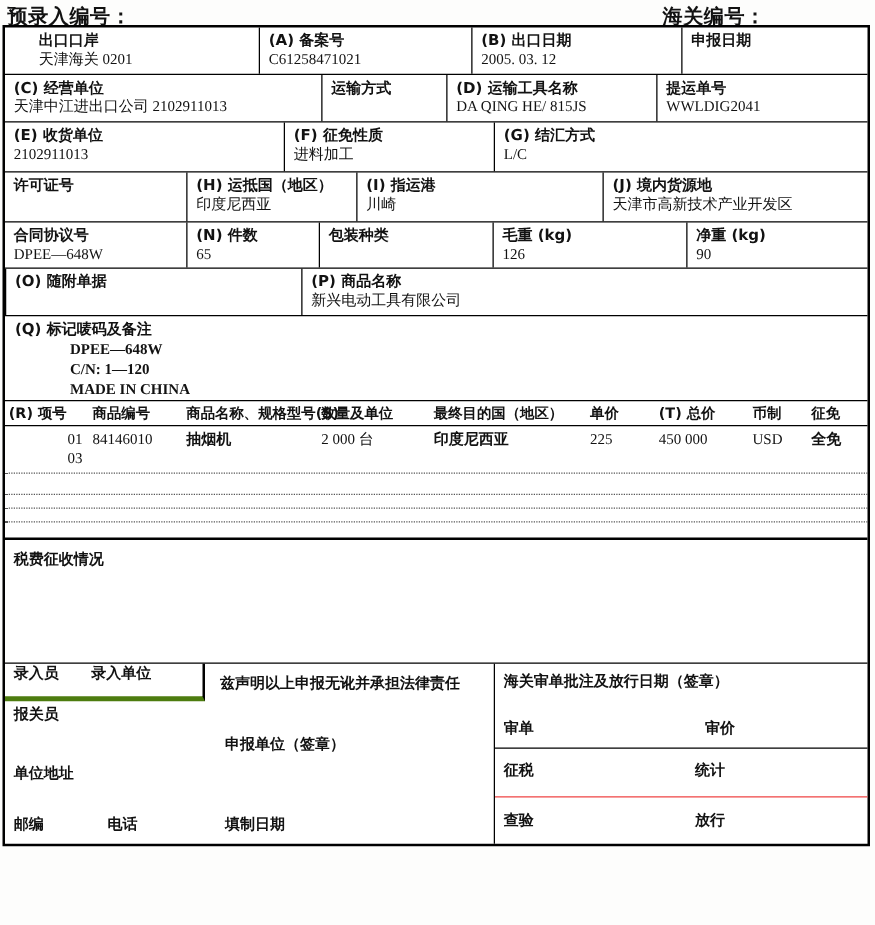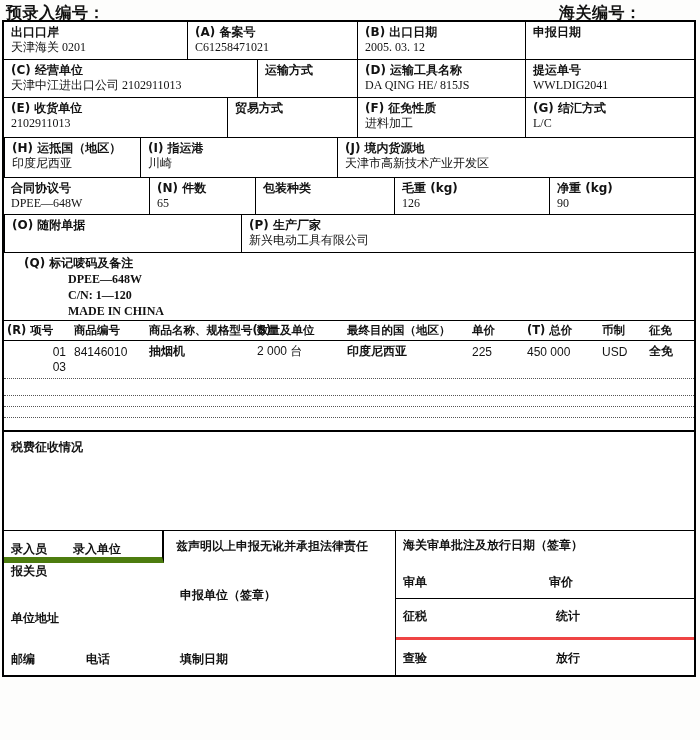--- a/index.html
+++ b/index.html
@@ -4,75 +4,75 @@
 <style>
   html,body{margin:0;padding:0;}
   body{
     width:700px;height:740px;position:relative;
     background:#fdfdfc;color:#121212;
     font-family:"DejaVu Sans","Liberation Sans",sans-serif;
     -webkit-font-smoothing:antialiased;
   }
   .toplabel{position:absolute;top:3px;font-size:16px;font-weight:bold;letter-spacing:.5px;}
   #pre-entry{left:6px;}
-  #customs-no{left:559px;}
+  #customs-no{left:530px;}
   .form{
     position:absolute;left:2px;top:20px;width:690px;
     border:2px solid #000;background:#fff;
   }
   .row{display:flex;border-top:1px solid #000;box-sizing:border-box;}
-  .row.first{border-top:none;}
+  .row.first{border-top:none;padding-left:20px;}
   .h37{height:37px}.h38{height:38px}.h40{height:40px}.h68{height:68px}
   .cell{
     box-sizing:border-box;border-left:1px solid #000;
     padding:3px 3px 1px 7px;overflow:hidden;
   }
   .cell.nb{border-left:none;}
   .cell.grow{flex:1;}
   .lbl{font-weight:bold;font-size:12px;line-height:15px;white-space:nowrap;}
   .val{
     font-size:12px;line-height:15px;white-space:nowrap;
     font-family:"Liberation Serif","DejaVu Serif",serif;
   }
   
-  .marks{padding:3px 3px 1px 20px;height:68px;box-sizing:border-box;}
+  .marks{padding:3px 3px 1px 8px;height:68px;box-sizing:border-box;}
   .marks .line{
     font-size:12px;line-height:16px;margin-left:44px;
     font-family:"Liberation Serif","DejaVu Serif",serif;font-weight:bold;
   }
   
   .ghead{display:flex;height:20px;align-items:center;font-weight:bold;font-size:11.5px;}
   .gbody{height:90px;border-top:1px solid #000;box-sizing:border-box;padding-top:3px;}
   .grow-line{display:flex;height:15px;align-items:center;font-size:12px;}
   .gc{box-sizing:border-box;text-align:left;white-space:nowrap;overflow:visible;}
   .gc1{width:70px}.gc2{width:75px}.gc3{width:108px}.gc4{width:90px}
   .gc5{width:125px}.gc6{width:55px}.gc7{width:75px}.gc8{width:47px}.gc9{width:45px}
   .ghead .gc1{text-align:left;padding-left:3px;}
   .grow-line .gc1{text-align:right;padding-right:8px;}
-  .gnum{font-family:Liberation Sans, sans-serif;}
+  .gnum{font-family:Liberation Serif, serif;}
   .gcn{font-weight:bold;}
   .dotline{border-top:1.5px dotted #555;height:0;}
   .d1{margin-top:4px}.d2{margin-top:16px}.d3{margin-top:10px}.d4{margin-top:10px}
   
   .tax{height:100px;border-top:2px solid #000;box-sizing:border-box;padding:8px 0 0 7px;}
   
   .bottom{display:flex;height:145px;border-top:1px solid #000;box-sizing:border-box;}
   .b-left{width:391px;position:relative;}
   .b-right{flex:1;border-left:1px solid #000;position:relative;display:flex;flex-direction:column;}
   .entrybox{
     position:absolute;left:0;top:0;width:158px;height:26px;
-    border-right:2px solid #000;border-bottom:6px solid #4d7c0f;
-    display:flex;align-items:flex-end;
+    border-right:2px solid #000;border-bottom:4px solid #4d7c0f;
+    display:flex;align-items:flex-start;
   }
   .entrybox .lbl{margin-left:7px;}
   .entrybox .lbl+.lbl{margin-left:26px;}
   .abs{position:absolute;}
   .br-rowA{height:67px;position:relative;}
   .br-rowB{height:38px;border-top:1px solid #000;position:relative;}
-  .br-rowC{flex:1;border-top:3px solid #ef4444;position:relative;}
+  .br-rowC{flex:1;border-top:1px solid #ef4444;position:relative;}
 </style>
 </head>
 <body>
 
 <div class="toplabel" id="pre-entry">预录入编号：</div>
 <div class="toplabel" id="customs-no">海关编号：</div>
 
 <div class="form">
 
   <div class="row first h37">
@@ -111,35 +111,35 @@
       <div class="lbl">提运单号</div>
       <div class="val">WWLDIG2041</div>
     </div>
   </div>
 
   <div class="row h40">
     <div class="cell nb" style="width:223px">
       <div class="lbl">(E) 收货单位</div>
       <div class="val">2102911013</div>
     </div>
-    <div class="cell" style="width:130px">
-      <div class="lbl">贸易方式</div>
-      <div class="val"></div>
-    </div>
     <div class="cell" style="width:168px">
       <div class="lbl">(F) 征免性质</div>
       <div class="val">进料加工</div>
     </div>
     <div class="cell grow">
       <div class="lbl">(G) 结汇方式</div>
       <div class="val">L/C</div>
     </div>
   </div>
 
   <div class="row h40">
+    <div class="cell nb" style="width:145px">
+      <div class="lbl">许可证号</div>
+      <div class="val"></div>
+    </div>
     <div class="cell" style="width:136px">
       <div class="lbl">(H) 运抵国（地区）</div>
       <div class="val">印度尼西亚</div>
     </div>
     <div class="cell" style="width:197px">
       <div class="lbl">(I) 指运港</div>
       <div class="val">川崎</div>
     </div>
     <div class="cell grow">
       <div class="lbl">(J) 境内货源地</div>
@@ -170,21 +170,21 @@
       <div class="val">90</div>
     </div>
   </div>
 
   <div class="row h38">
     <div class="cell" style="width:237px">
       <div class="lbl">(O) 随附单据</div>
       <div class="val"></div>
     </div>
     <div class="cell grow">
-      <div class="lbl">(P) 生产厂家</div>
+      <div class="lbl">(P) 商品名称</div>
       <div class="val">新兴电动工具有限公司</div>
     </div>
   </div>
 
   <div class="row h68">
     <div class="marks" style="width:100%">
       <div class="lbl">(Q) 标记唛码及备注</div>
       <div class="line">DPEE—648W</div>
       <div class="line">C/N: 1—120</div>
       <div class="line">MADE IN CHINA</div>
@@ -247,21 +247,21 @@
       <div class="abs lbl" style="left:176px;top:57px">申报单位（签章）</div>
       <div class="abs lbl" style="left:7px;top:80px">单位地址</div>
       <div class="abs lbl" style="left:7px;top:121px">邮编</div>
       <div class="abs lbl" style="left:82px;top:121px">电话</div>
       <div class="abs lbl" style="left:176px;top:121px">填制日期</div>
     </div>
     <div class="b-right">
       <div class="br-rowA">
         <div class="abs lbl" style="left:7px;top:7px">海关审单批注及放行日期（签章）</div>
         <div class="abs lbl" style="left:7px;top:44px">审单</div>
-        <div class="abs lbl" style="left:153px;top:44px">审价</div>
+        <div class="abs lbl" style="left:168px;top:44px">审价</div>
       </div>
       <div class="br-rowB">
         <div class="abs lbl" style="left:7px;top:10px">征税</div>
         <div class="abs lbl" style="left:160px;top:10px">统计</div>
       </div>
       <div class="br-rowC">
         <div class="abs lbl" style="left:7px;top:11px">查验</div>
         <div class="abs lbl" style="left:160px;top:11px">放行</div>
       </div>
     </div>

